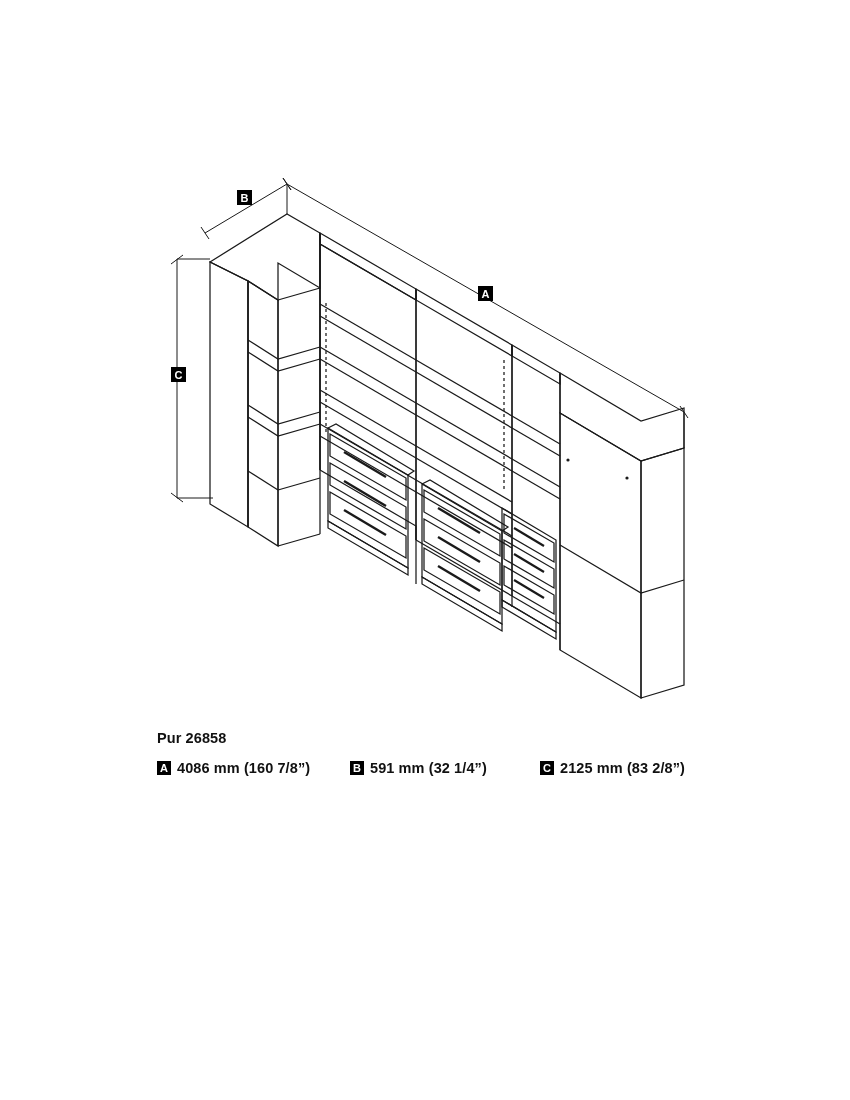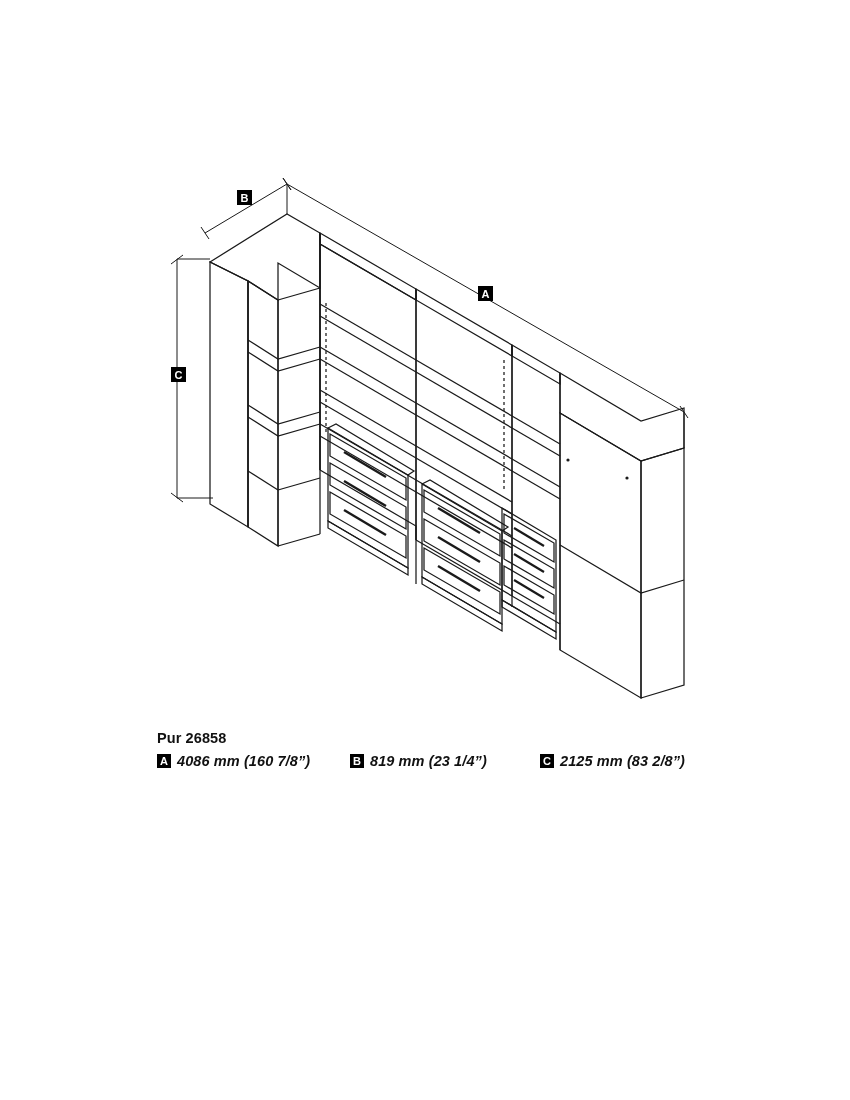--- a/index.html
+++ b/index.html
@@ -32,21 +32,21 @@
     position: absolute;
     left: 157px;
     top: 730px;
     width: 640px;
   }
   .legend-title {
     font-size: 14.5px;
     font-weight: bold;
     letter-spacing: 0.1px;
     color: #111;
-    margin: 0 0 7px 0;
+    margin: 0 0 14px 0;
   }
   .legend-rows {
     display: flex;
     flex-direction: row;
     align-items: flex-start;
   }
   .legend-item {
     display: flex;
     flex-direction: row;
     align-items: center;
@@ -67,21 +67,20 @@
     height: 14px;
     line-height: 14px;
     margin-right: 6px;
     font-family: "Liberation Sans", sans-serif;
   }
   .legend-text {
     font-size: 14.5px;
     font-weight: bold;
     color: #111;
     letter-spacing: 0.1px;
-    font-style: italic;
   }
   
   .dim-tag {
     position: absolute;
     background: #000;
     color: #fff;
     font-size: 11px;
     font-weight: bold;
     width: 15px;
     height: 15px;
@@ -269,21 +268,21 @@
 
   <div class="legend">
     <div class="legend-title">Pur 26858</div>
     <div class="legend-rows">
       <div class="legend-item first">
         <span class="tagbox">A</span>
         <span class="legend-text">4086 mm (160 7/8”)</span>
       </div>
       <div class="legend-item second">
         <span class="tagbox">B</span>
-        <span class="legend-text">819 mm (23 1/4”)</span>
+        <span class="legend-text">591 mm (32 1/4”)</span>
       </div>
       <div class="legend-item">
         <span class="tagbox">C</span>
         <span class="legend-text">2125 mm (83 2/8”)</span>
       </div>
     </div>
   </div>
 
 </div>
 

